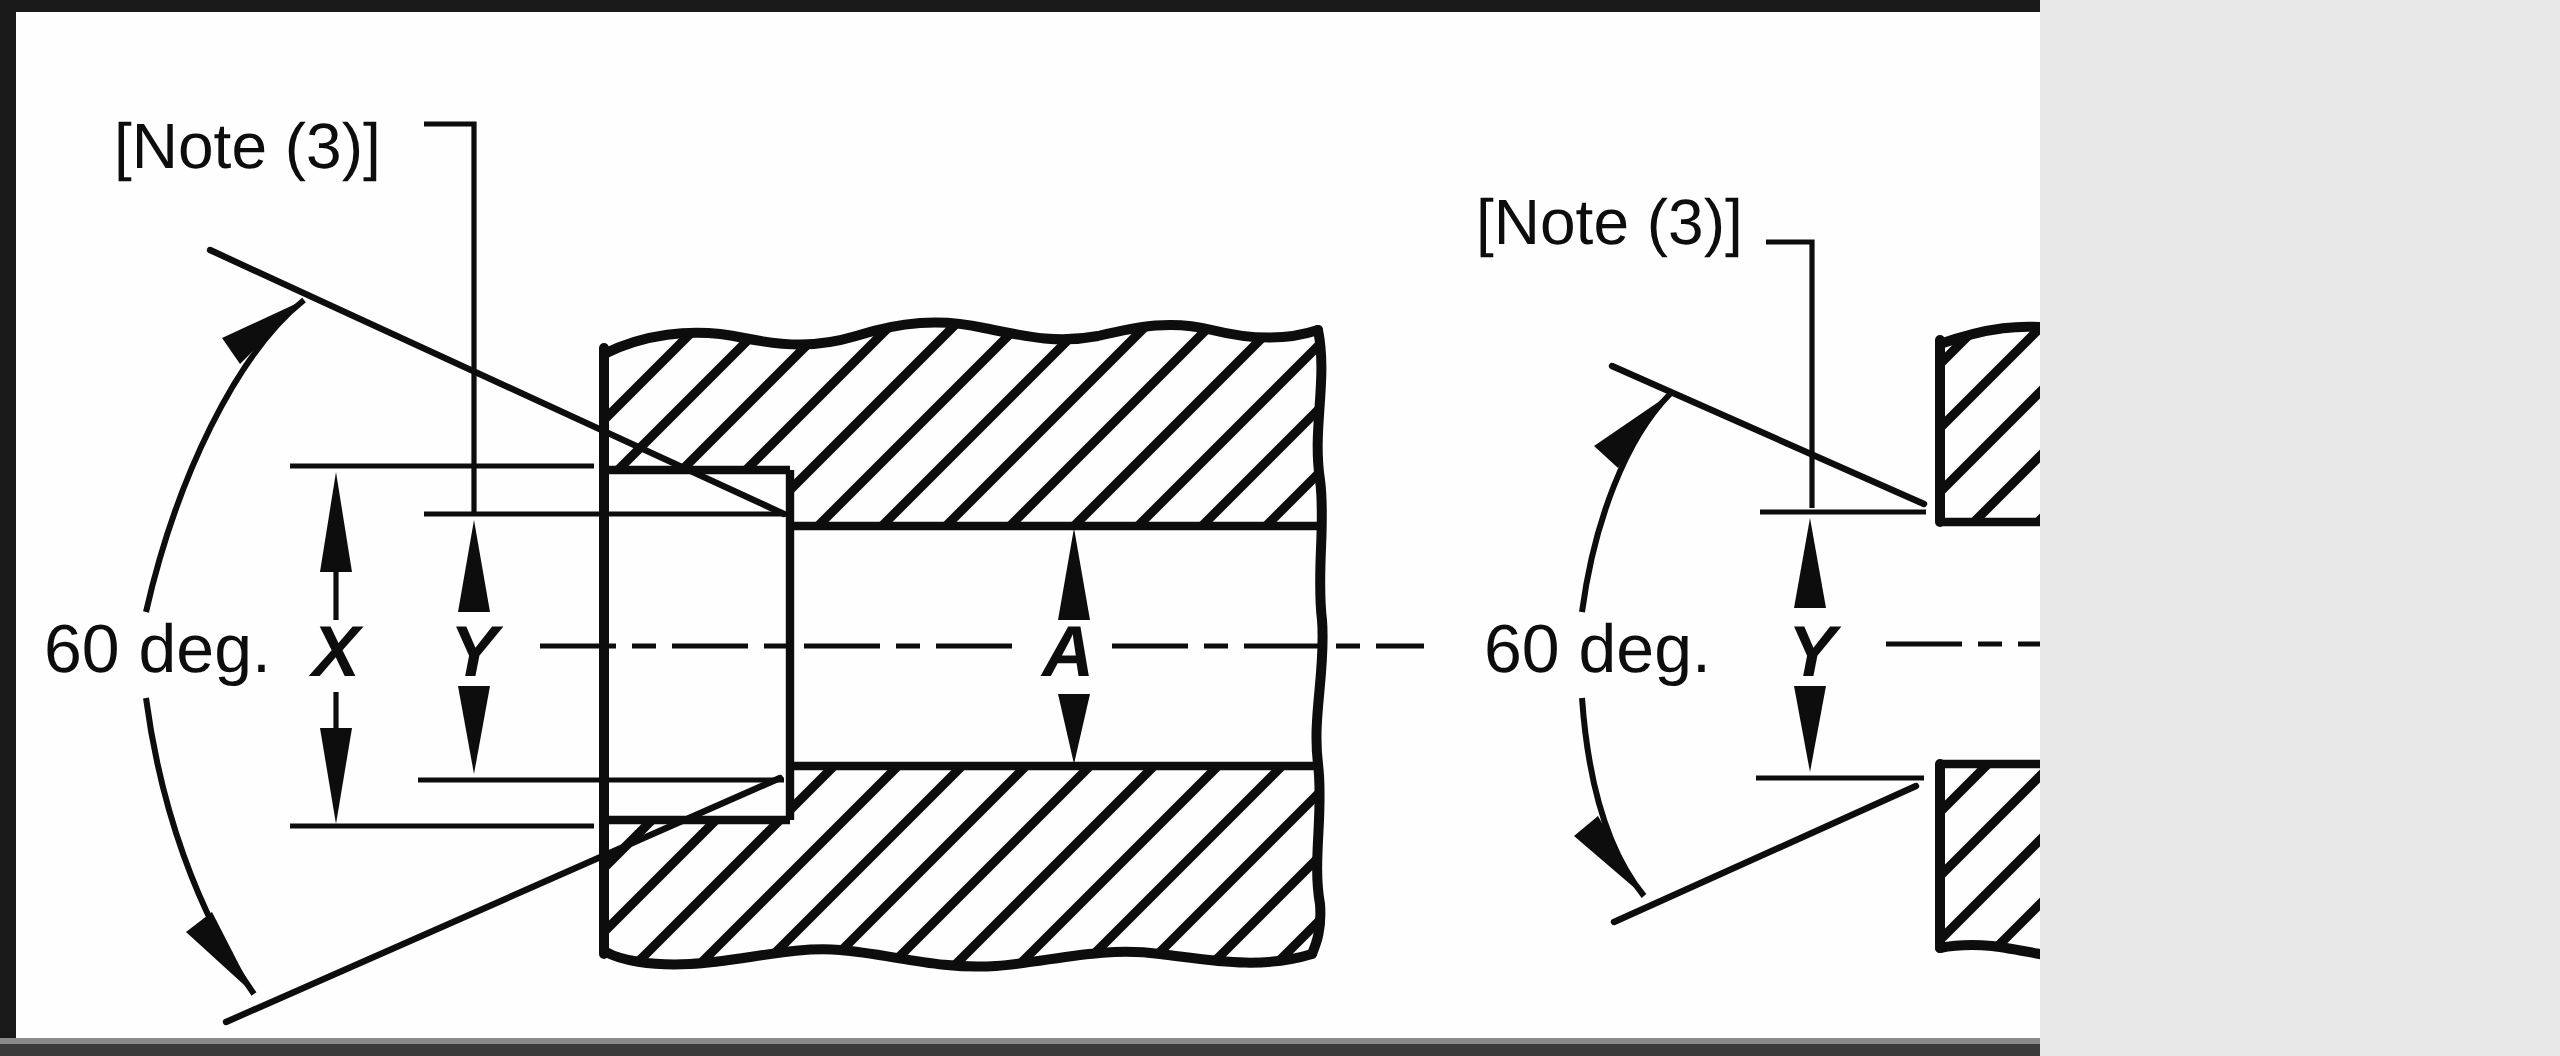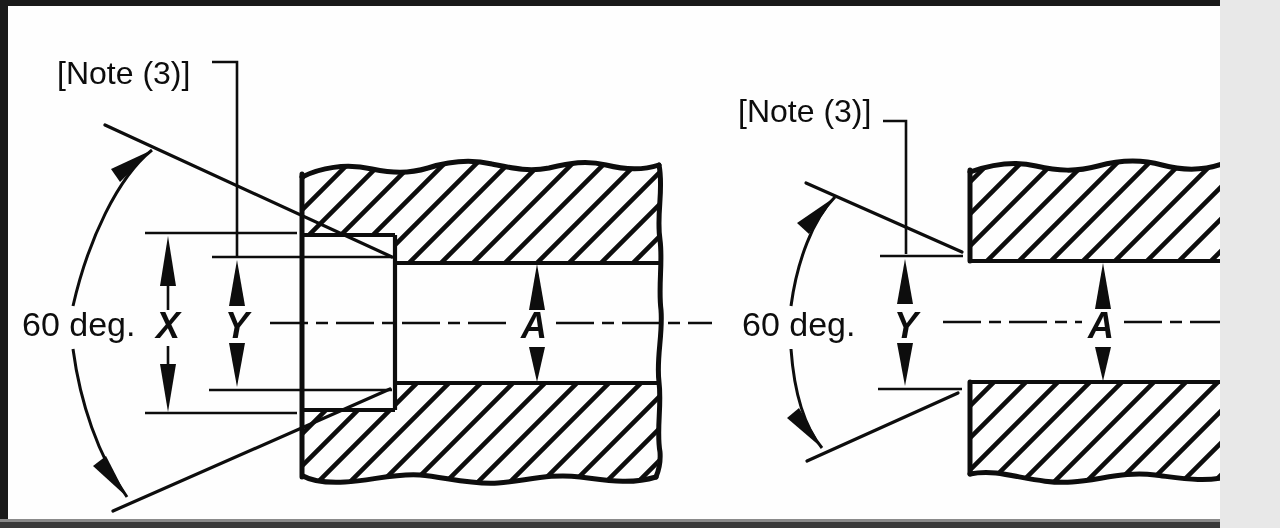--- a/index.html
+++ b/index.html
@@ -1,16 +1,16 @@
 <!DOCTYPE html>
 <html><head>
 <meta charset="utf-8">
 <style>
   html,body{margin:0;padding:0;background:#e8e8e8;}
-  #stage{position:relative;width:1220px;height:528px;background:#fefefe;overflow:hidden;}
+  #stage{position:relative;width:1020px;height:528px;background:#fefefe;overflow:hidden;}
   svg{display:block;}
   text{font-family:"Liberation Sans","DejaVu Sans",sans-serif;fill:#0d0d0d;}
   .note-text{font-size:32px;}
   .deg-text{font-size:34px;}
   .dim-letter{font-size:36px;font-style:italic;font-weight:bold;}
   .outline{stroke:#0d0d0d;stroke-width:5;fill:none;stroke-linejoin:round;stroke-linecap:round;}
   .feature{stroke:#0d0d0d;stroke-width:4.2;fill:none;}
   .cone{stroke:#0d0d0d;stroke-width:3.2;fill:none;stroke-linecap:round;}
   .dimline{stroke:#0d0d0d;stroke-width:2.6;fill:none;}
   .arcline{stroke:#0d0d0d;stroke-width:3;fill:none;}

